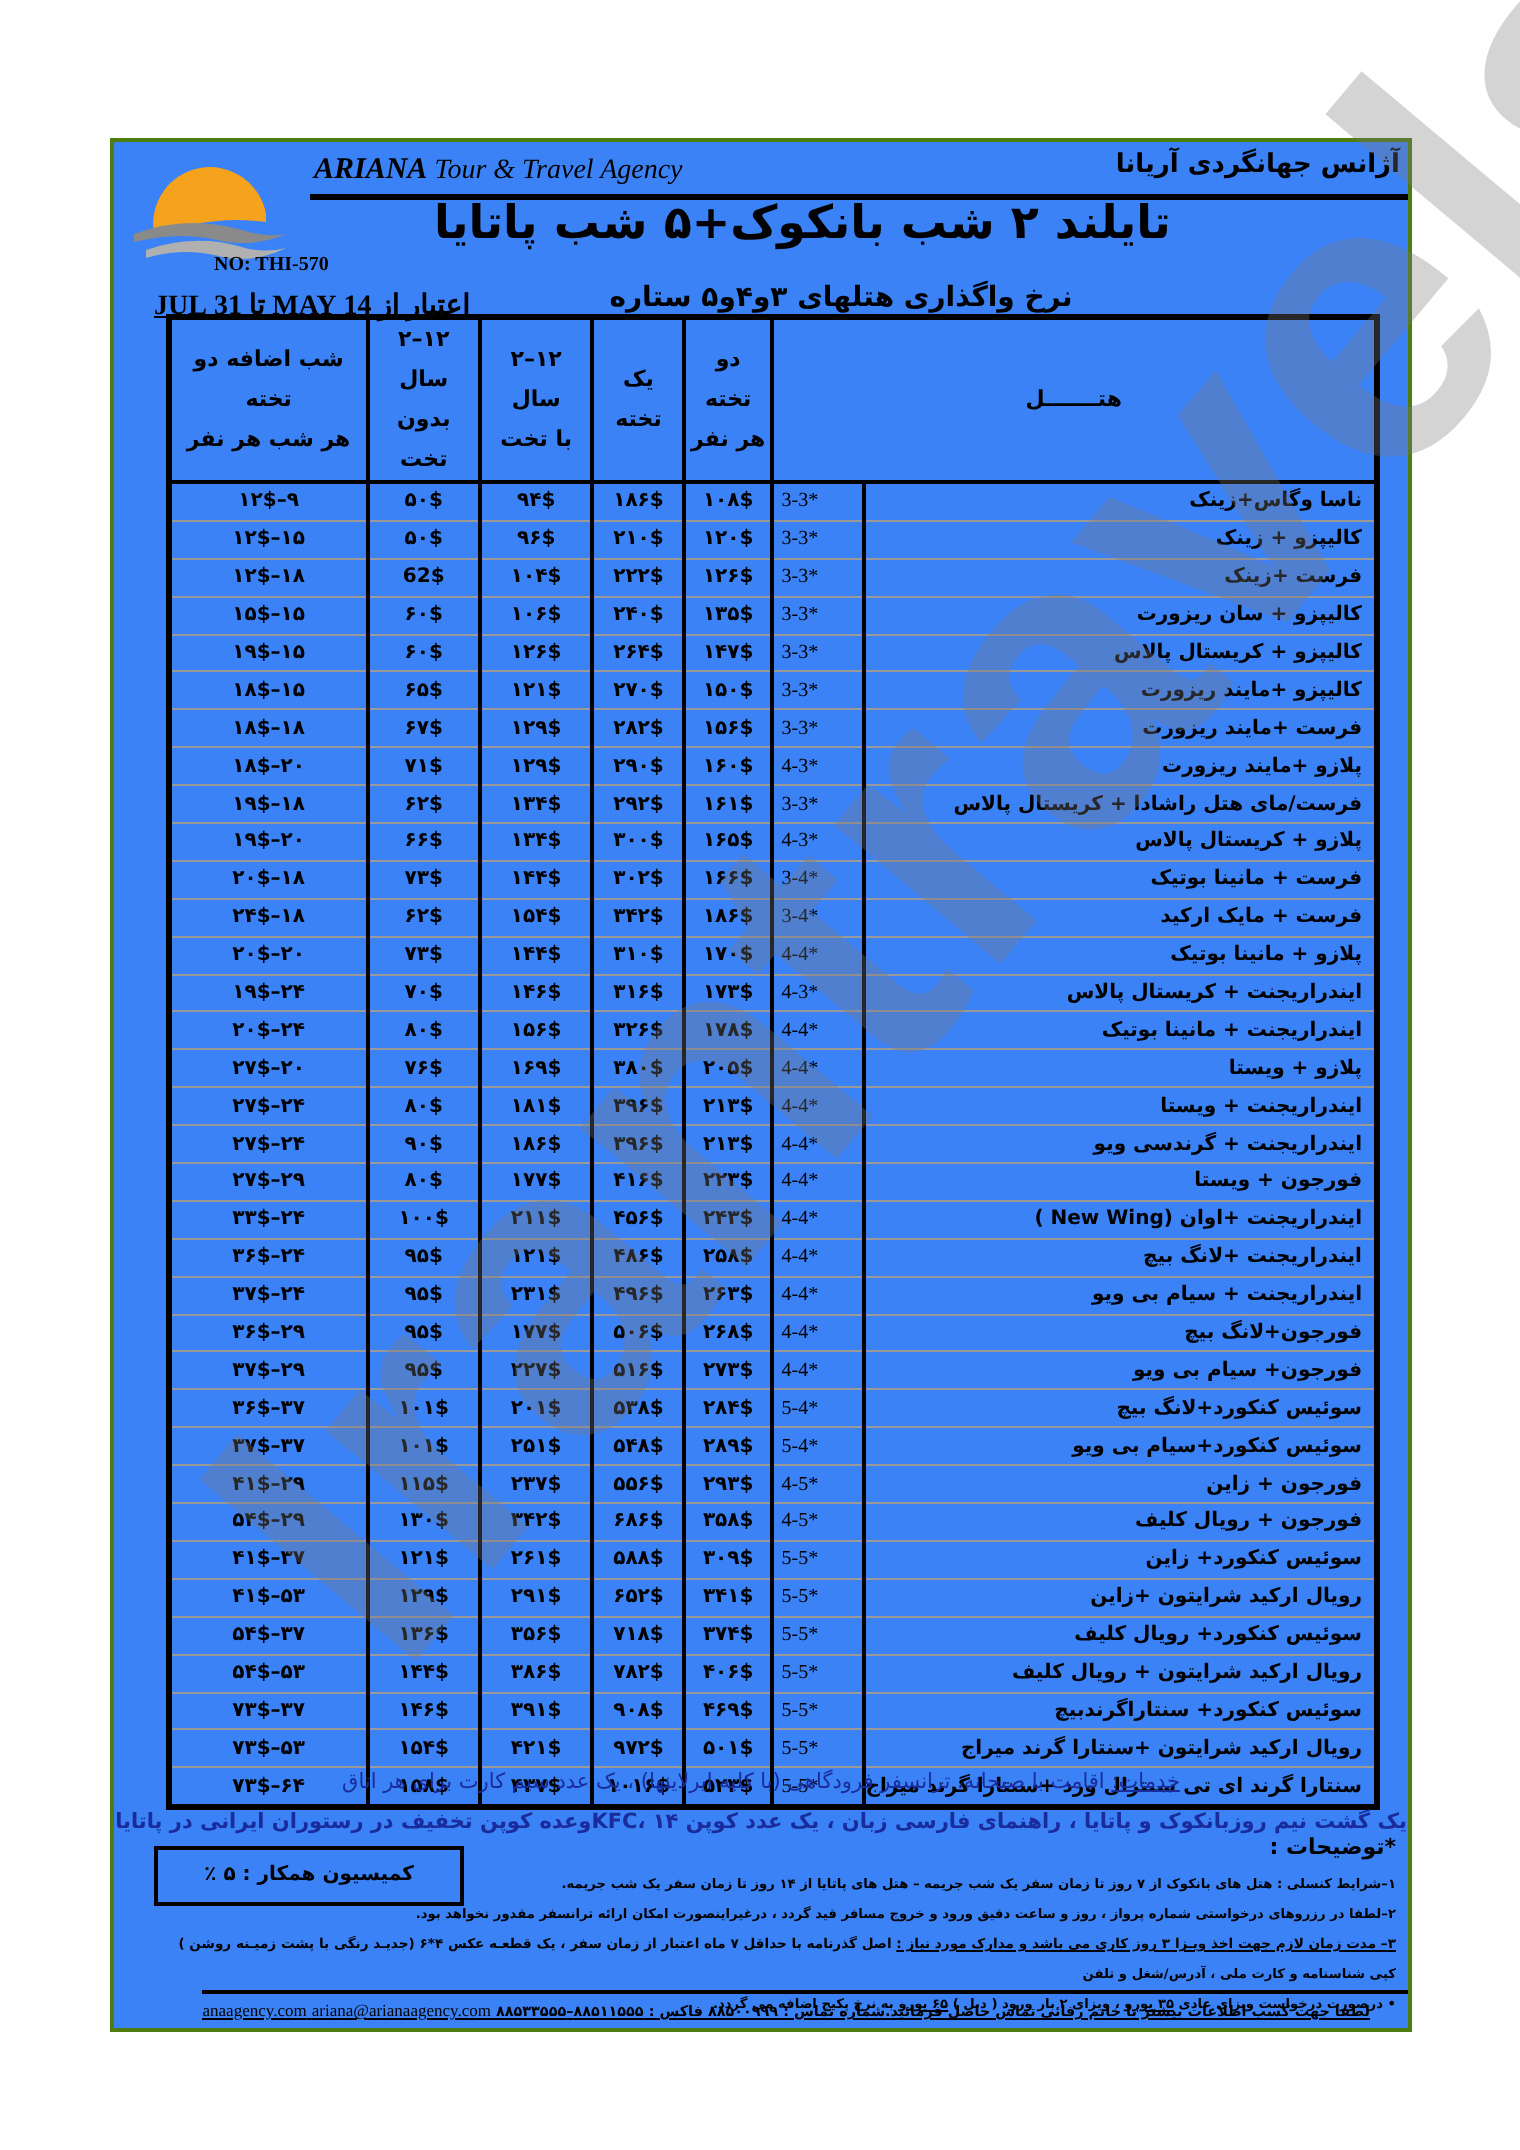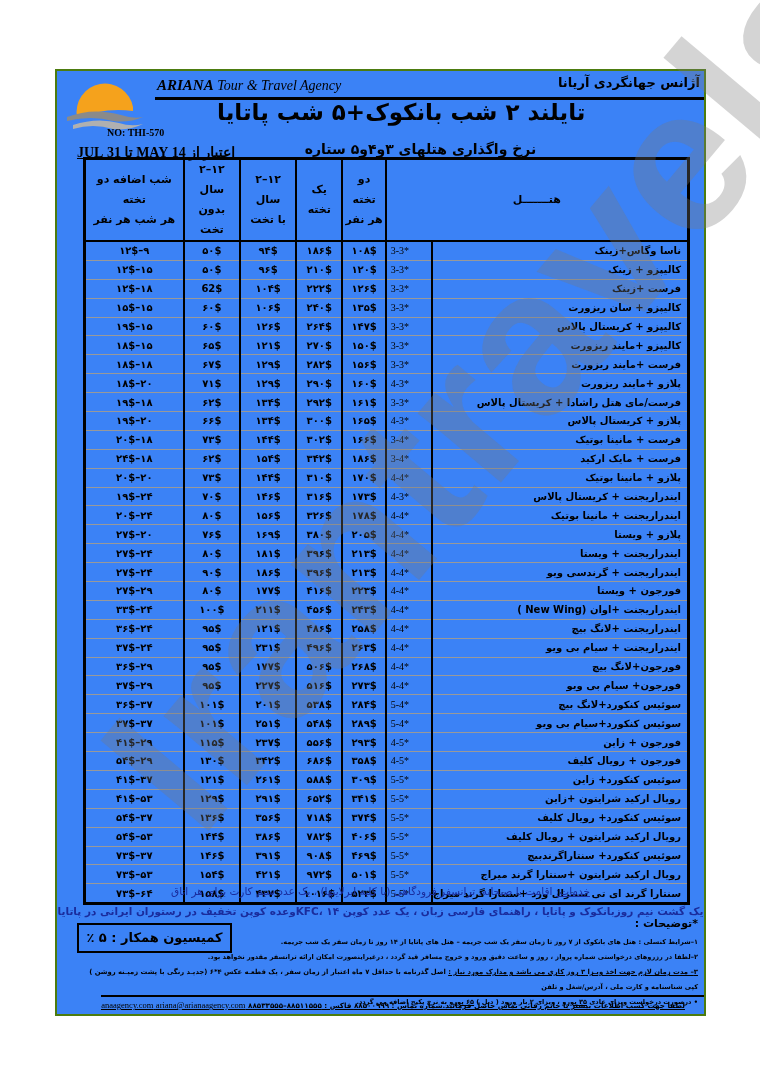--- a/index.html
+++ b/index.html
@@ -22,21 +22,21 @@
   .price-table th { border-left: 2px solid #000; border-bottom: 2px solid #000; font-weight: bold; font-size: 11px; height: 46px; padding: 0 2px; line-height: 20px; }
   .price-table td { border-left: 2px solid #000; border-bottom: 1px solid #999; height: 17.9px; padding: 0; text-align: center; font-weight: bold; font-size: 10px; }
   .price-table td.hotel { text-align: right; padding-right: 6px; font-size: 10px; white-space: nowrap; }
   .price-table td.star { direction: ltr; text-align: left; padding-left: 4px; font-weight: normal; font-family: "Liberation Serif", serif; font-size: 10px; width: 40px; }
   .price-table th.hotel-h { width: 196px; margin-left: 44px; }
 
   .services { position: absolute; left: 0; right: 0; top: 814px; text-align: center; direction: rtl; color: #1a2c9c; font-weight: normal; font-size: 10.5px; }
   .services .lbl { text-decoration: underline; }
   .services-2 { position: absolute; left: 0; right: 0; top: 834px; text-align: center; direction: rtl; color: #1a2c9c; font-weight: bold; font-size: 10.5px; }
   .notes-h { position: absolute; right: 6px; top: 846px; direction: rtl; font-weight: bold; font-size: 11px; }
-  .commission { position: absolute; left: 20px; top: 852px; width: 155px; height: 30px; border: 2px solid #000; box-sizing: border-box; direction: rtl; text-align: center; line-height: 26px; font-weight: bold; font-size: 13px; }
+  .commission { position: absolute; left: 20px; top: 852px; width: 155px; height: 30px; border: 2px solid #000; box-sizing: border-box; direction: rtl; text-align: center; line-height: 26px; font-weight: bold; font-size: 10px; }
   .notes { position: absolute; right: 6px; left: 190px; top: 864px; direction: rtl; font-size: 6.6px; font-weight: bold; line-height: 15px; }
   .notes .n3 { position: absolute; right: 0; top: 30px; width: 640px; white-space: nowrap; font-size: 6.8px; }
   .notes .n3 .u { text-decoration: underline; }
   .notes .n4 { position: absolute; right: 0; top: 45px; white-space: nowrap; }
   .notes .n5 { position: absolute; right: 0; top: 60px; white-space: nowrap; }
   .notes .n5 .u { text-decoration: underline; }
   .note-line { white-space: nowrap; }
   .footer { position: absolute; left: 0; right: 0; bottom: 0; height: 17px; border-top: 2px solid #000; direction: rtl; font-size: 7.2px; font-weight: bold; line-height: 16px; padding: 0 19px; white-space: nowrap; overflow: hidden; text-decoration: underline; margin-left: 44px; }
   .footer .lat { font-family: "Liberation Serif", serif; font-weight: normal; font-size: 8.5px; }
 </style>

